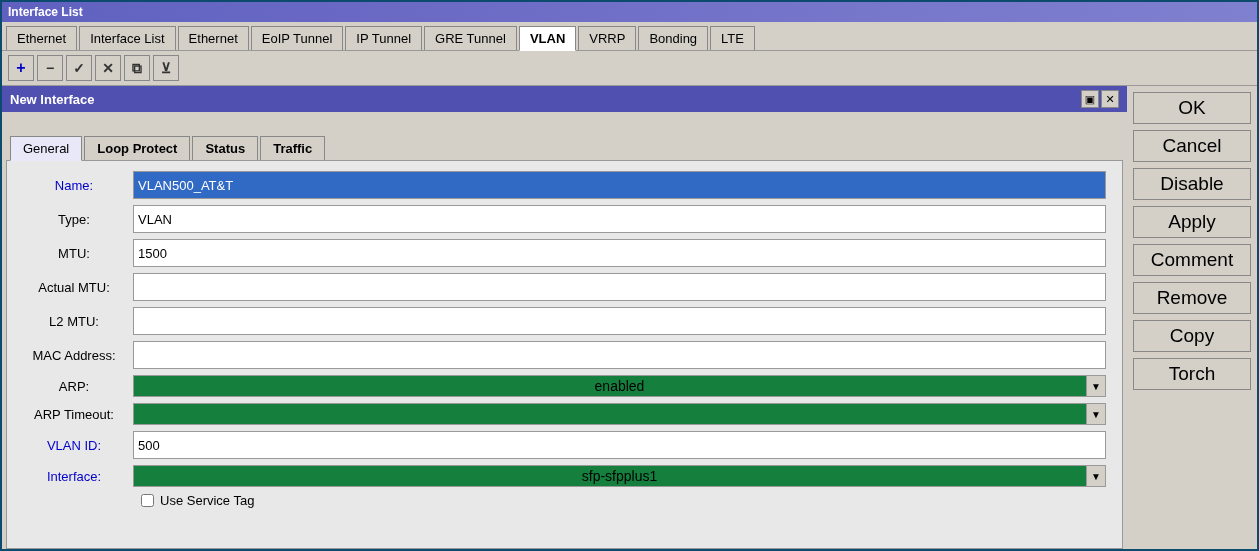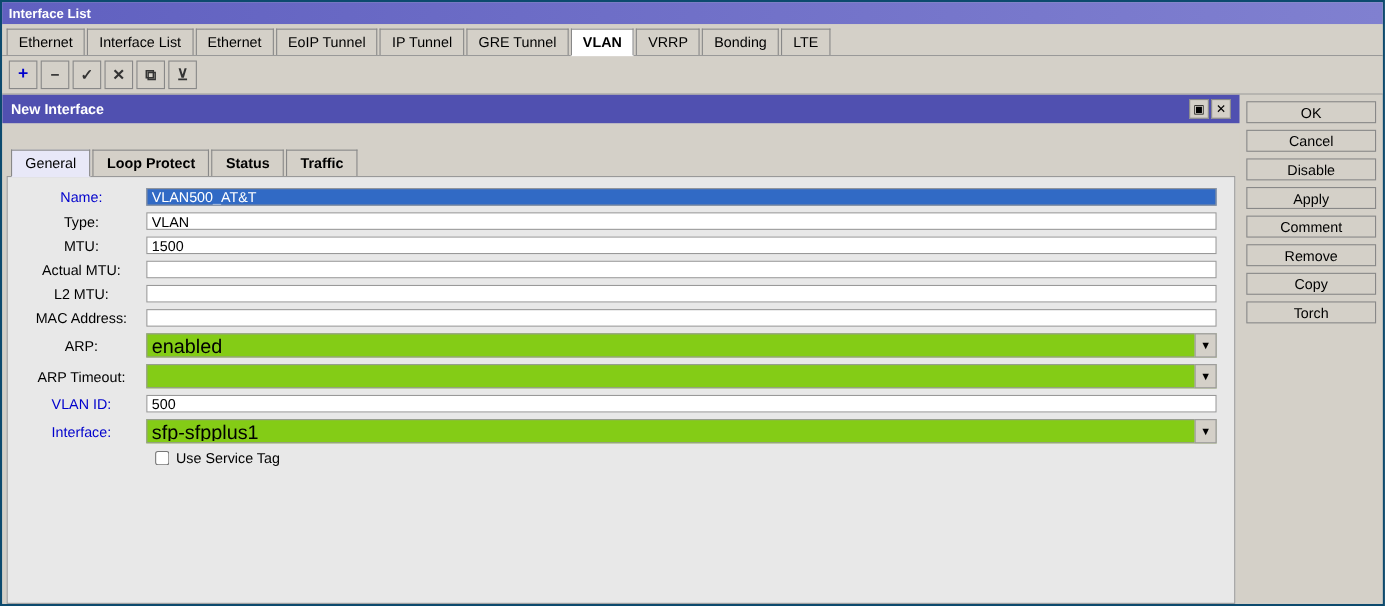--- a/index.html
+++ b/index.html
@@ -177,21 +177,21 @@
       flex-shrink: 0;
       color: #000;
     }
 
     .form-label.blue {
       color: #0000cc;
     }
 
     .form-input {
       flex: 1;
-      height: 16px;
+      height: 28px;
       border: 1px solid #999;
       background: white;
       padding: 1px 4px;
       font-size: 13px;
     }
 
     .form-input.selected {
       background: #316ac5;
       color: white;
     }
@@ -199,24 +199,25 @@
     .form-select-wrapper {
       flex: 1;
       display: flex;
       position: relative;
     }
 
     .form-select {
       flex: 1;
       height: 22px;
       border: 1px solid #999;
-      background: #84cc16;
+      background: #15803d;
       padding: 1px 4px;
-      font-size: 18px;
+      font-size: 14px;
       appearance: none;
+      text-align: center;
       -webkit-appearance: none;
     }
 
     .select-arrow {
       position: absolute;
       right: 0;
       top: 0;
       width: 20px;
       height: 22px;
       background: #d4d0c8;
@@ -245,25 +246,25 @@
     .right-panel {
       width: 130px;
       padding: 6px;
       display: flex;
       flex-direction: column;
       gap: 6px;
       background: #d4d0c8;
     }
 
     .right-btn {
-      height: 20px;
+      height: 32px;
       background: #d4d0c8;
       border: 1px solid #888;
       cursor: pointer;
-      font-size: 13px;
+      font-size: 19px;
       display: flex;
       align-items: center;
       justify-content: center;
     }
   </style>
 </head>
 <body>
 
 <div class="window">
 

